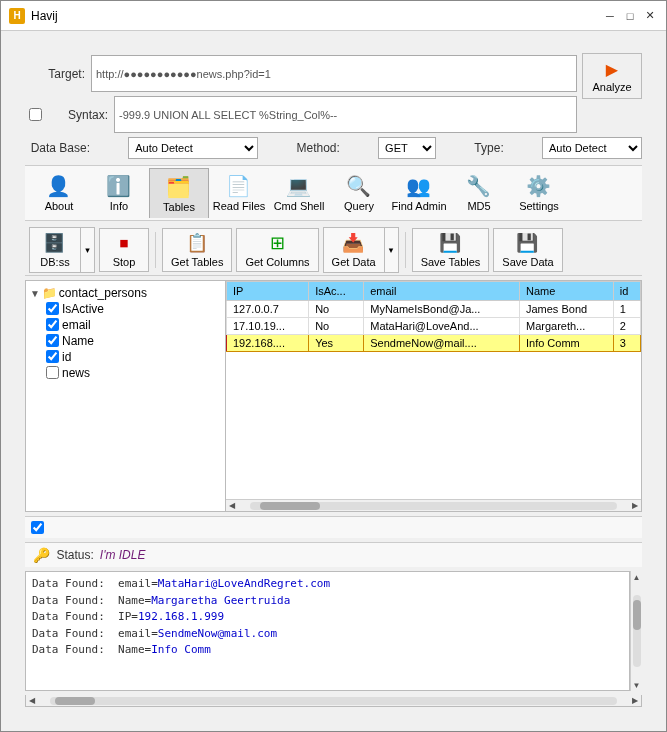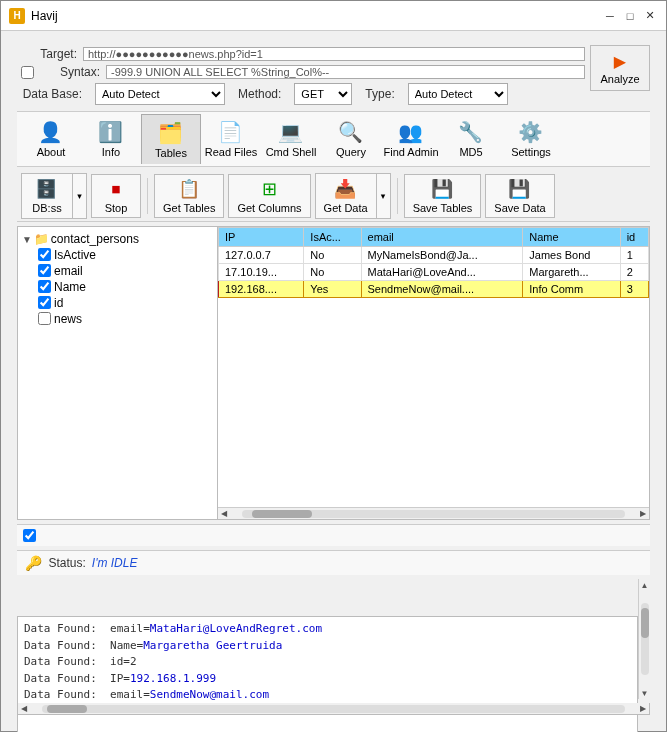--- a/index.html
+++ b/index.html
@@ -58,32 +58,32 @@
       justify-content: center;
       font-size: 11px;
       cursor: pointer;
       color: #333;
     }
 
     .content {
       flex: 1;
       display: flex;
       flex-direction: column;
-      padding: 16px;
+      padding: 24px;
       gap: 4px;
     }
     .form-label {
       width: 60px;
       text-align: right;
       color: #333;
       font-size: 12px;
     }
     .form-input {
       flex: 1;
-      height: 14px;
+      height: 37px;
       border: 1px solid #aaa;
       background: white;
       padding: 0 4px;
       font-size: 11px;
       color: #555;
     }
     .analyze-arrow {
       color: #e85000;
       font-size: 16px;
     }
@@ -107,20 +107,21 @@
       margin-right: 65px;
     }
     .syntax-checkbox {
       margin-left: 4px;
     }
 
     .db-method-row {
       display: flex;
       align-items: center;
       gap: 13px;
+      justify-content: space-between;
     }
     .db-method-row .form-label {
       width: 65px;
     }
     .db-select {
       height: 22px;
       border: 1px solid #aaa;
       background: white;
       font-size: 11px;
       padding: 0 2px;
@@ -363,33 +364,32 @@
     .status-bar {
       display: flex;
       align-items: center;
       gap: 6px;
       padding: 4px 8px;
       border-top: 1px solid #ccc;
       background: #f8f8f8;
     }
     .status-icon { font-size: 14px; color: #e8a000; }
     .status-text { color: #333; font-size: 12px; }
-    .status-value { color: #1d4ed8; font-size: 12px; font-style: italic; }
+    .status-value { color: #701a75; font-size: 12px; font-style: italic; }
 
     .log-panel {
       height: 120px;
       border: 1px solid #bbb;
       background: white;
       overflow-y: auto;
       overflow-x: auto;
       padding: 4px 6px;
       font-size: 11px;
       font-family: monospace;
       color: #333;
-      margin-top: 37px;
     }
     .log-line { line-height: 1.5; white-space: nowrap; }
 
     .bottom-scrollbar {
       height: 12px;
       background: #f0f0f0;
       border: 1px solid #bbb;
       border-top: none;
       display: flex;
       align-items: center;
@@ -661,21 +661,20 @@
     <div class="status-bar">
       <span class="status-icon">🔑</span>
       <span class="status-text">Status:</span>
       <span class="status-value">I'm IDLE</span>
     </div>
 
     <div style="display:flex; flex-direction:row; height:120px; flex-shrink:0;">
       <div class="log-panel" style="flex:1; height:100%;">
         <div class="log-line">Data Found:&nbsp; email=<span style="color:#0000cc;">MataHari@LoveAndRegret.com</span></div>
         <div class="log-line">Data Found:&nbsp; Name=<span style="color:#0000cc;">Margaretha Geertruida</span></div>
-        <div class="log-line">Data Found:&nbsp; id=2</div>
         <div class="log-line">Data Found:&nbsp; IP=<span style="color:#0000cc;">192.168.1.999</span></div>
         <div class="log-line">Data Found:&nbsp; email=<span style="color:#0000cc;">SendmeNow@mail.com</span></div>
         <div class="log-line">Data Found:&nbsp; Name=<span style="color:#0000cc;">Info Comm</span></div>
 
       </div>
       <div class="right-scrollbar">
         <span class="scroll-arrow" style="font-size:8px;">▲</span>
         <div class="right-scrollbar-track">
           <div class="right-scrollbar-thumb"></div>
         </div>

